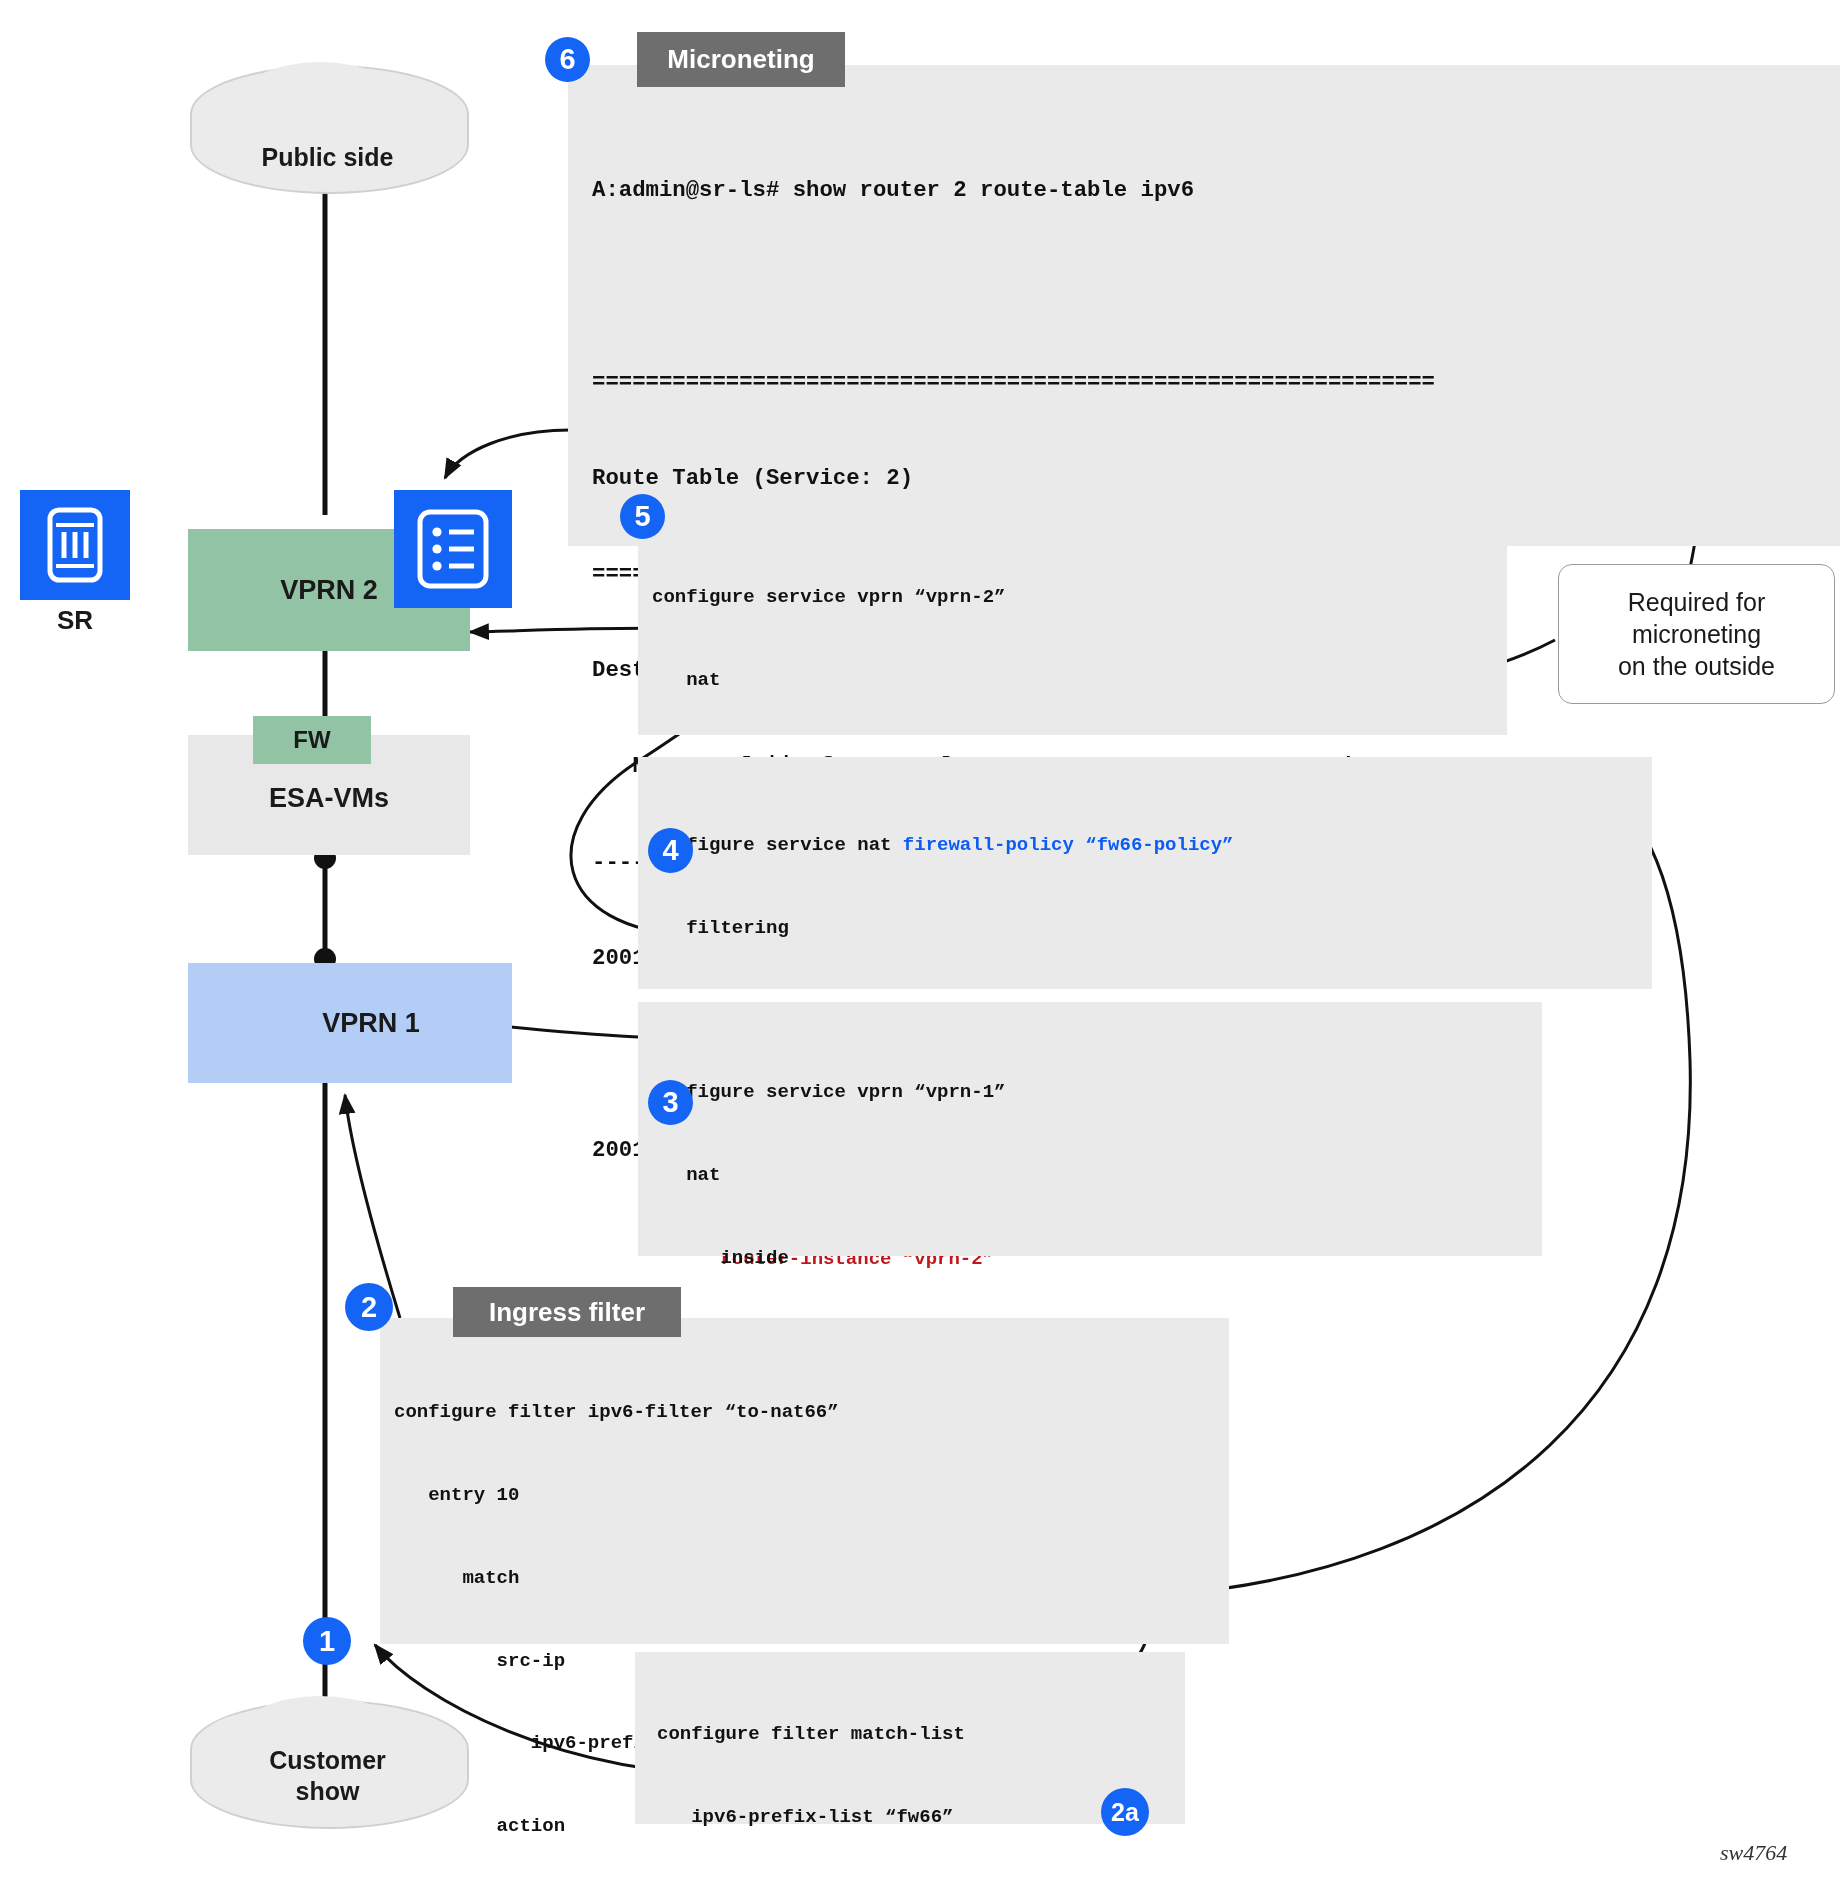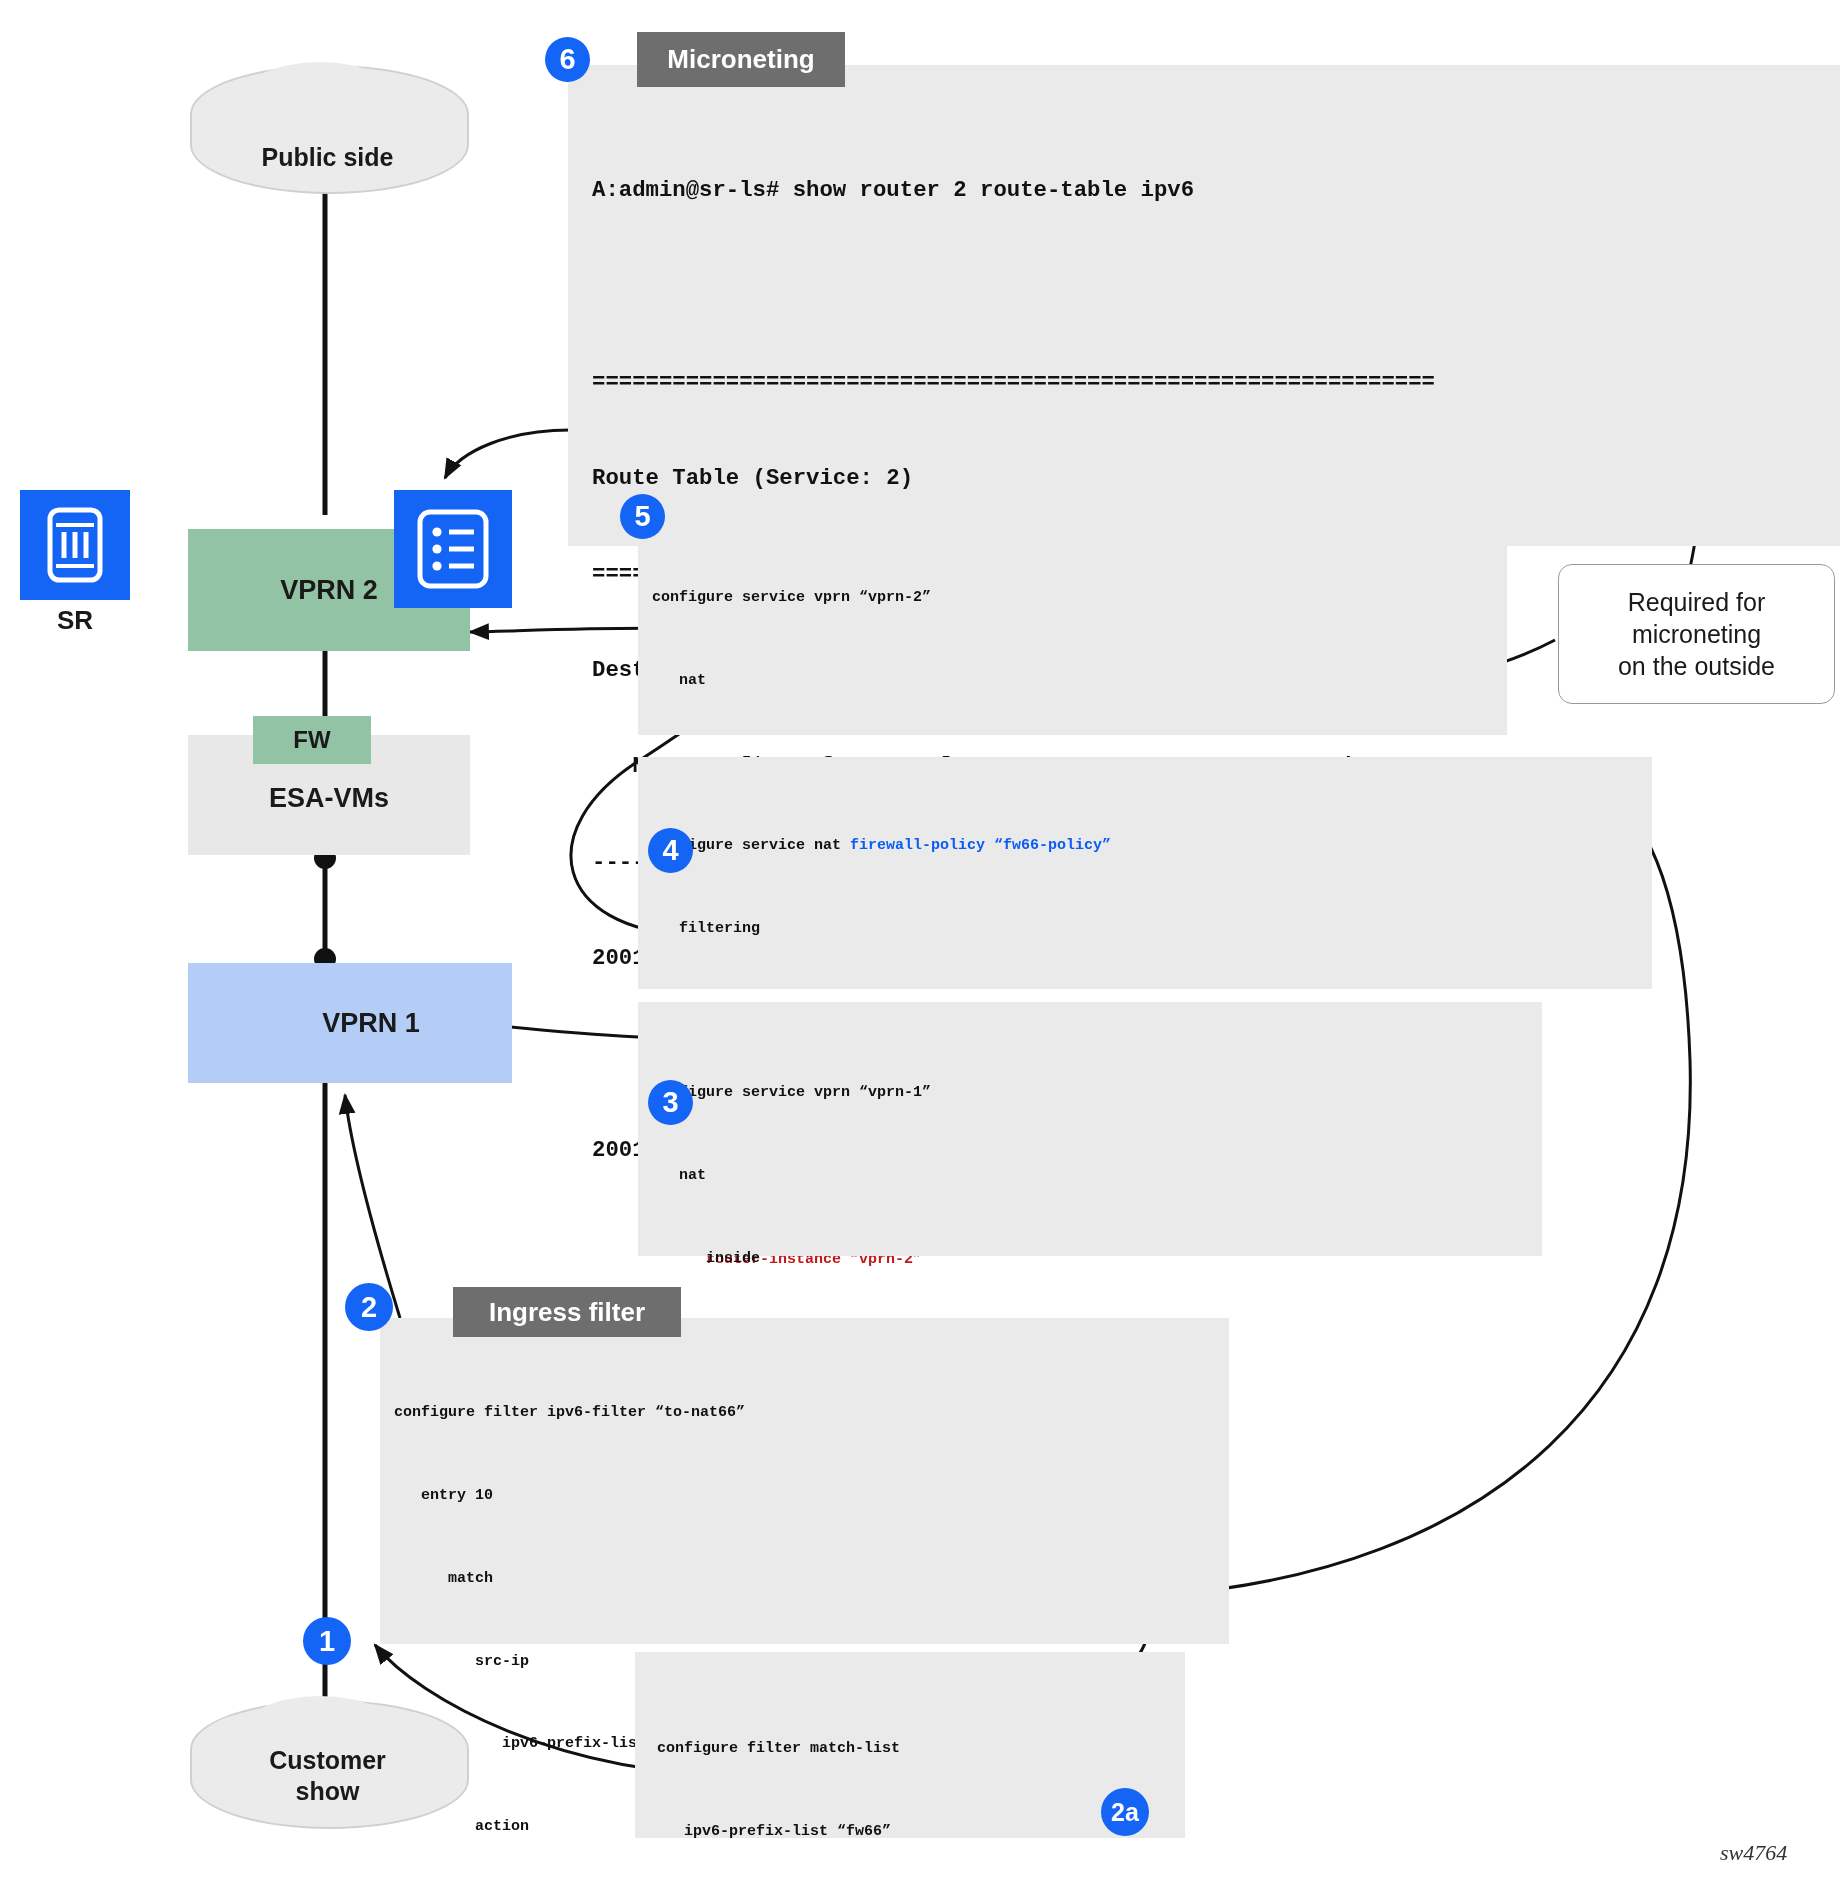--- a/index.html
+++ b/index.html
@@ -29,21 +29,21 @@
   .fwbox{background:#92c3a4;font-weight:bold;font-size:24px;}
 
   
   .icon-sq{position:absolute;background:#1464f5;}
   .sr-label{position:absolute;font-weight:bold;font-size:26px;color:#1a1a1a;text-align:center;}
 
   
   .panel{
     position:absolute;background:#eaeaea;
     font-family:"Liberation Mono",monospace;
-    font-size:15px;line-height:27.6px;
+    font-size:19px;line-height:27.6px;
     color:#111111;white-space:pre;
     font-weight:bold;
     padding:0;
   }
   .panel .ln{display:block;height:27.6px;}
   .red{color:#c0181c;}
   .blu{color:#0b5cf5;}
   .pur{color:#7b3fa0;}
 
   
@@ -252,21 +252,21 @@
     
     
   </div>
   <div class="tag" style="left:453px;top:1287px;width:200px;height:50px;">
     <span>Ingress filter</span>
   </div>
   <div class="badge" style="left:345px;top:1283px;width:48px;height:48px;">
     <span>2</span>
   </div>
 
-  <div class="panel" style="left:635px;top:1652px;width:528px;height:158px;padding:28px 0 0 22px;">
+  <div class="panel" style="left:635px;top:1652px;width:528px;height:158px;padding:14px 0 0 22px;">
     <span class="ln"><span>configure filter match-list</span></span>
     <span class="ln"><span>   ipv6-prefix-list “fw66”</span></span>
     
   </div>
   <div class="badge small" style="left:1101px;top:1788px;width:48px;height:48px;">
     <span>2a</span>
   </div>
 
   <div class="badge" style="left:303px;top:1617px;width:48px;height:48px;">
     <span>1</span>

